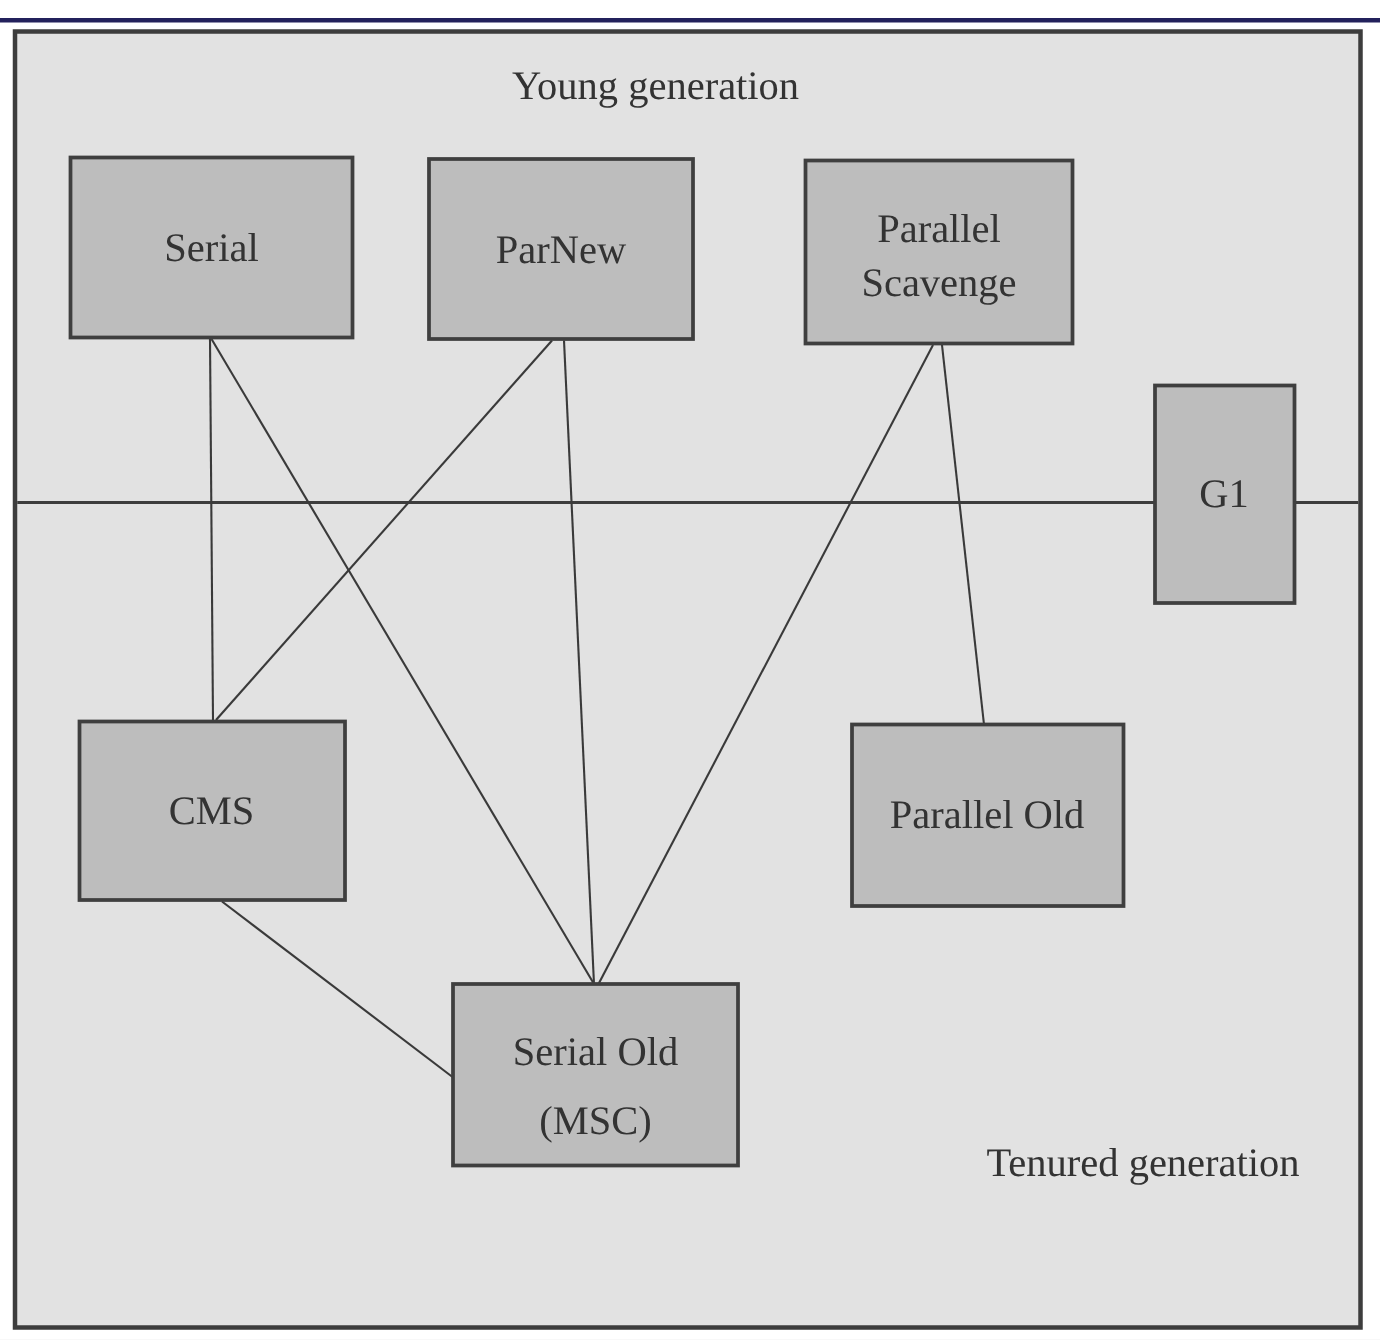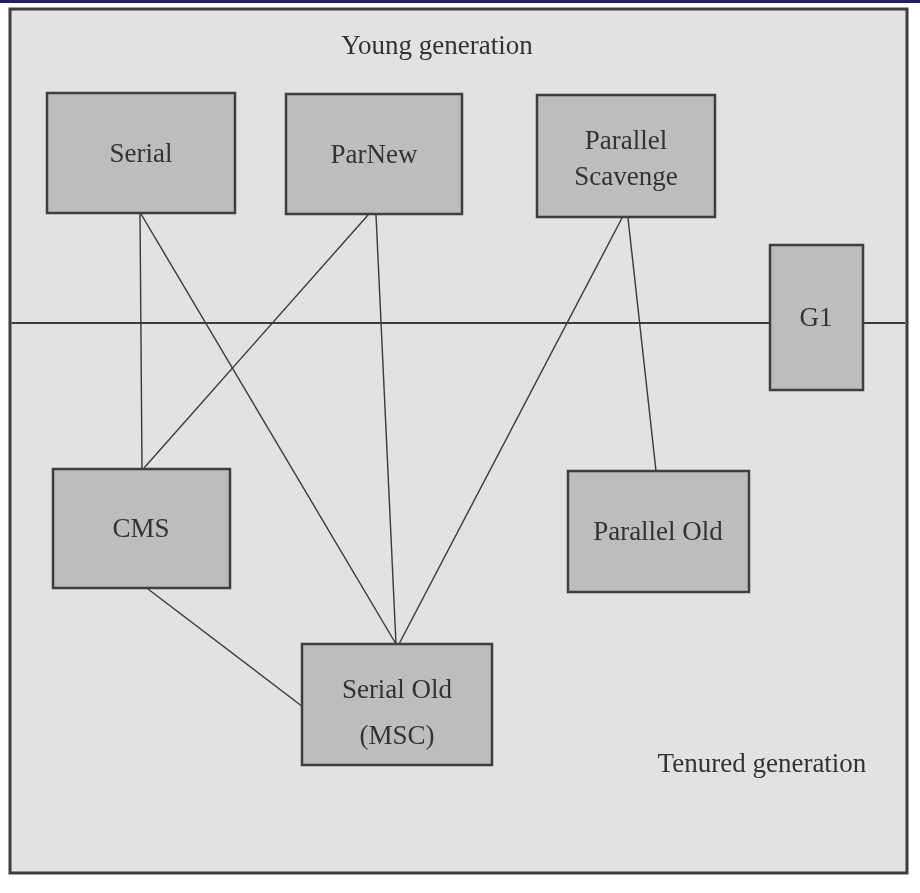--- a/index.html
+++ b/index.html
@@ -8,20 +8,21 @@
     background: #ffffff;
     width: 920px;
     height: 893px;
     overflow: hidden;
     font-family: "Liberation Serif", "DejaVu Serif", serif;
   }
   .stage {
     position: relative;
     width: 920px;
     height: 786px;
+    margin-top: 12px;
   }
   svg { display: block; }
   .top-rule      { fill: #23215c; }
   .outer-frame   { fill: #e2e2e2; stroke: #3d3d3d; stroke-width: 3; }
   .divider       { stroke: #3d3d3d; stroke-width: 2; }
   .edge          { stroke: #3a3a3a; stroke-width: 1.4; fill: none; }
   .node-rect     { fill: #bdbdbd; stroke: #3f3f3f; stroke-width: 2.5; }
   .node-label    { fill: #333333; font-size: 27px; text-anchor: middle;
                    font-family: "Liberation Serif", "DejaVu Serif", serif; }
   .region-label  { fill: #333333; font-size: 27px; text-anchor: middle;

